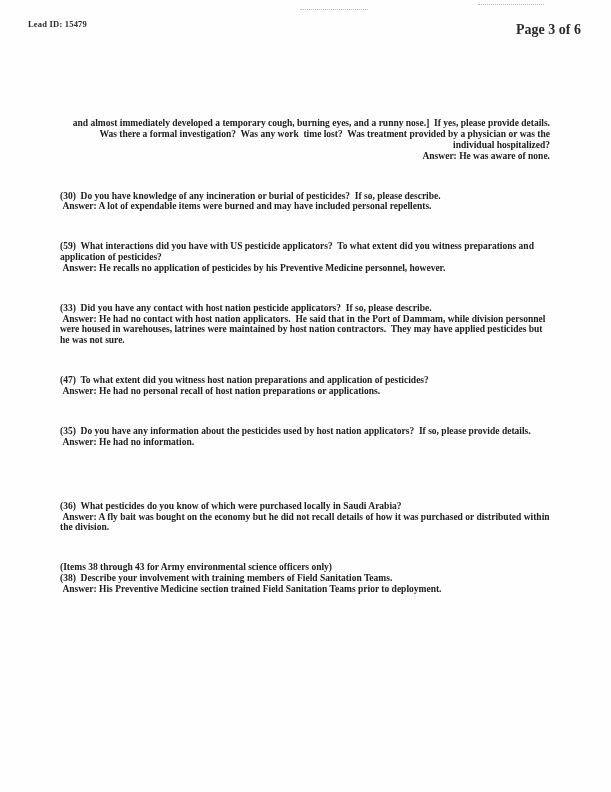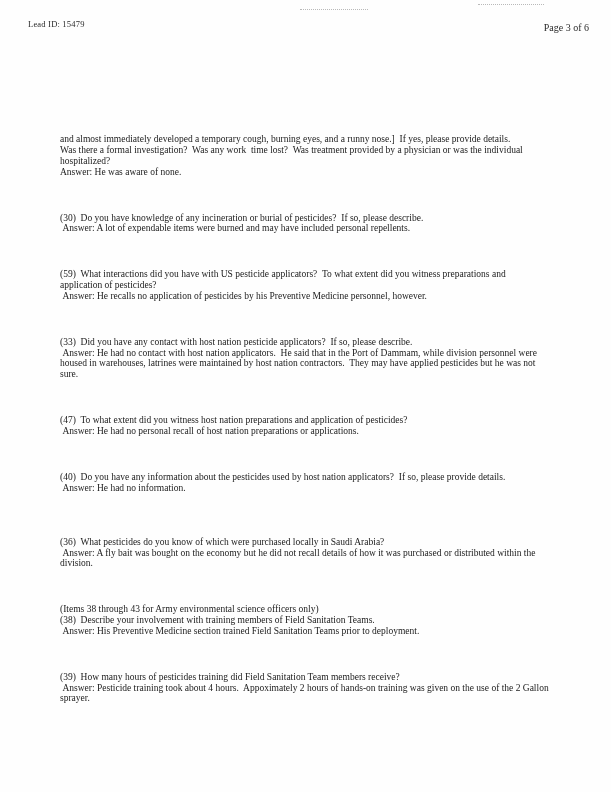--- a/index.html
+++ b/index.html
@@ -8,56 +8,57 @@
     background: #ffffff;
     font-family: "Liberation Serif", serif;
     color: #1c1c1c;
     position: relative;
     overflow: hidden;
   }
   .page {
     position: absolute;
     inset: 0;
     background: #fefefe;
+    font-weight: bold;
   }
   .lead-id {
     position: absolute;
     left: 28px;
     top: 19px;
     font-size: 8.5px;
     letter-spacing: 0.2px;
     color: #2a2a2a;
   }
   .page-num {
     position: absolute;
-    right: 22px;
+    right: 30px;
     top: 22px;
-    font-size: 10px;
+    font-size: 14px;
     color: #2a2a2a;
   }
   .artifact {
     position: absolute;
     border-top: 1px dotted #b9b9b9;
     height: 0;
   }
   .artifact.a1 { left: 300px; top: 9px;  width: 68px; }
   .artifact.a2 { left: 478px; top: 4px;  width: 66px; }
   .doc-body {
     position: absolute;
     left: 60px;
     top: 97px;
     width: 490px;
     font-size: 9.5px;
     line-height: 10.7px;
     white-space: pre-wrap;
     color: #202020;
   }
-  .block { margin-top: 14px; }
-  .block:first-child { margin-top: 16px; }
-  .block.gap-lg { margin-top: 22px; }
+  .block { margin-top: 8px; }
+  .block:first-child { margin-top: 0; text-align: right; }
+  .block.gap-lg { margin-top: 32px; }
 </style>
 </head>
 <body>
 
 <div class="page">
 
   <span class="lead-id">Lead ID: 15479</span>
 
   <span class="page-num">Page 3 of  6</span>
 
@@ -69,27 +70,25 @@
 Was there a formal investigation?  Was any work  time lost?  Was treatment provided by a physician or was the individual hospitalized?
 Answer: He was aware of none.</p>
     <p class="block">(30)  Do you have knowledge of any incineration or burial of pesticides?  If so, please describe.
  Answer: A lot of expendable items were burned and may have included personal repellents.</p>
     <p class="block">(59)  What interactions did you have with US pesticide applicators?  To what extent did you witness preparations and application of pesticides?
  Answer: He recalls no application of pesticides by his Preventive Medicine personnel, however.</p>
     <p class="block">(33)  Did you have any contact with host nation pesticide applicators?  If so, please describe.
  Answer: He had no contact with host nation applicators.  He said that in the Port of Dammam, while division personnel were housed in warehouses, latrines were maintained by host nation contractors.  They may have applied pesticides but he was not sure.</p>
     <p class="block">(47)  To what extent did you witness host nation preparations and application of pesticides?
  Answer: He had no personal recall of host nation preparations or applications.</p>
-    <p class="block">(40)  Do you have any information about the pesticides used by host nation applicators?  If so, please provide details.
+    <p class="block">(35)  Do you have any information about the pesticides used by host nation applicators?  If so, please provide details.
  Answer: He had no information.</p>
     <p class="block gap-lg">(36)  What pesticides do you know of which were purchased locally in Saudi Arabia?
  Answer: A fly bait was bought on the economy but he did not recall details of how it was purchased or distributed within the division.</p>
     <p class="block">(Items 38 through 43 for Army environmental science officers only)
 (38)  Describe your involvement with training members of Field Sanitation Teams.
  Answer: His Preventive Medicine section trained Field Sanitation Teams prior to deployment.</p>
-    <p class="block">(39)  How many hours of pesticides training did Field Sanitation Team members receive?
- Answer: Pesticide training took about 4 hours.  Appoximately 2 hours of hands-on training was given on the use of the 2 Gallon sprayer.</p>
     
     
     
   </div>
 
 </div>
 
 </body></html>

